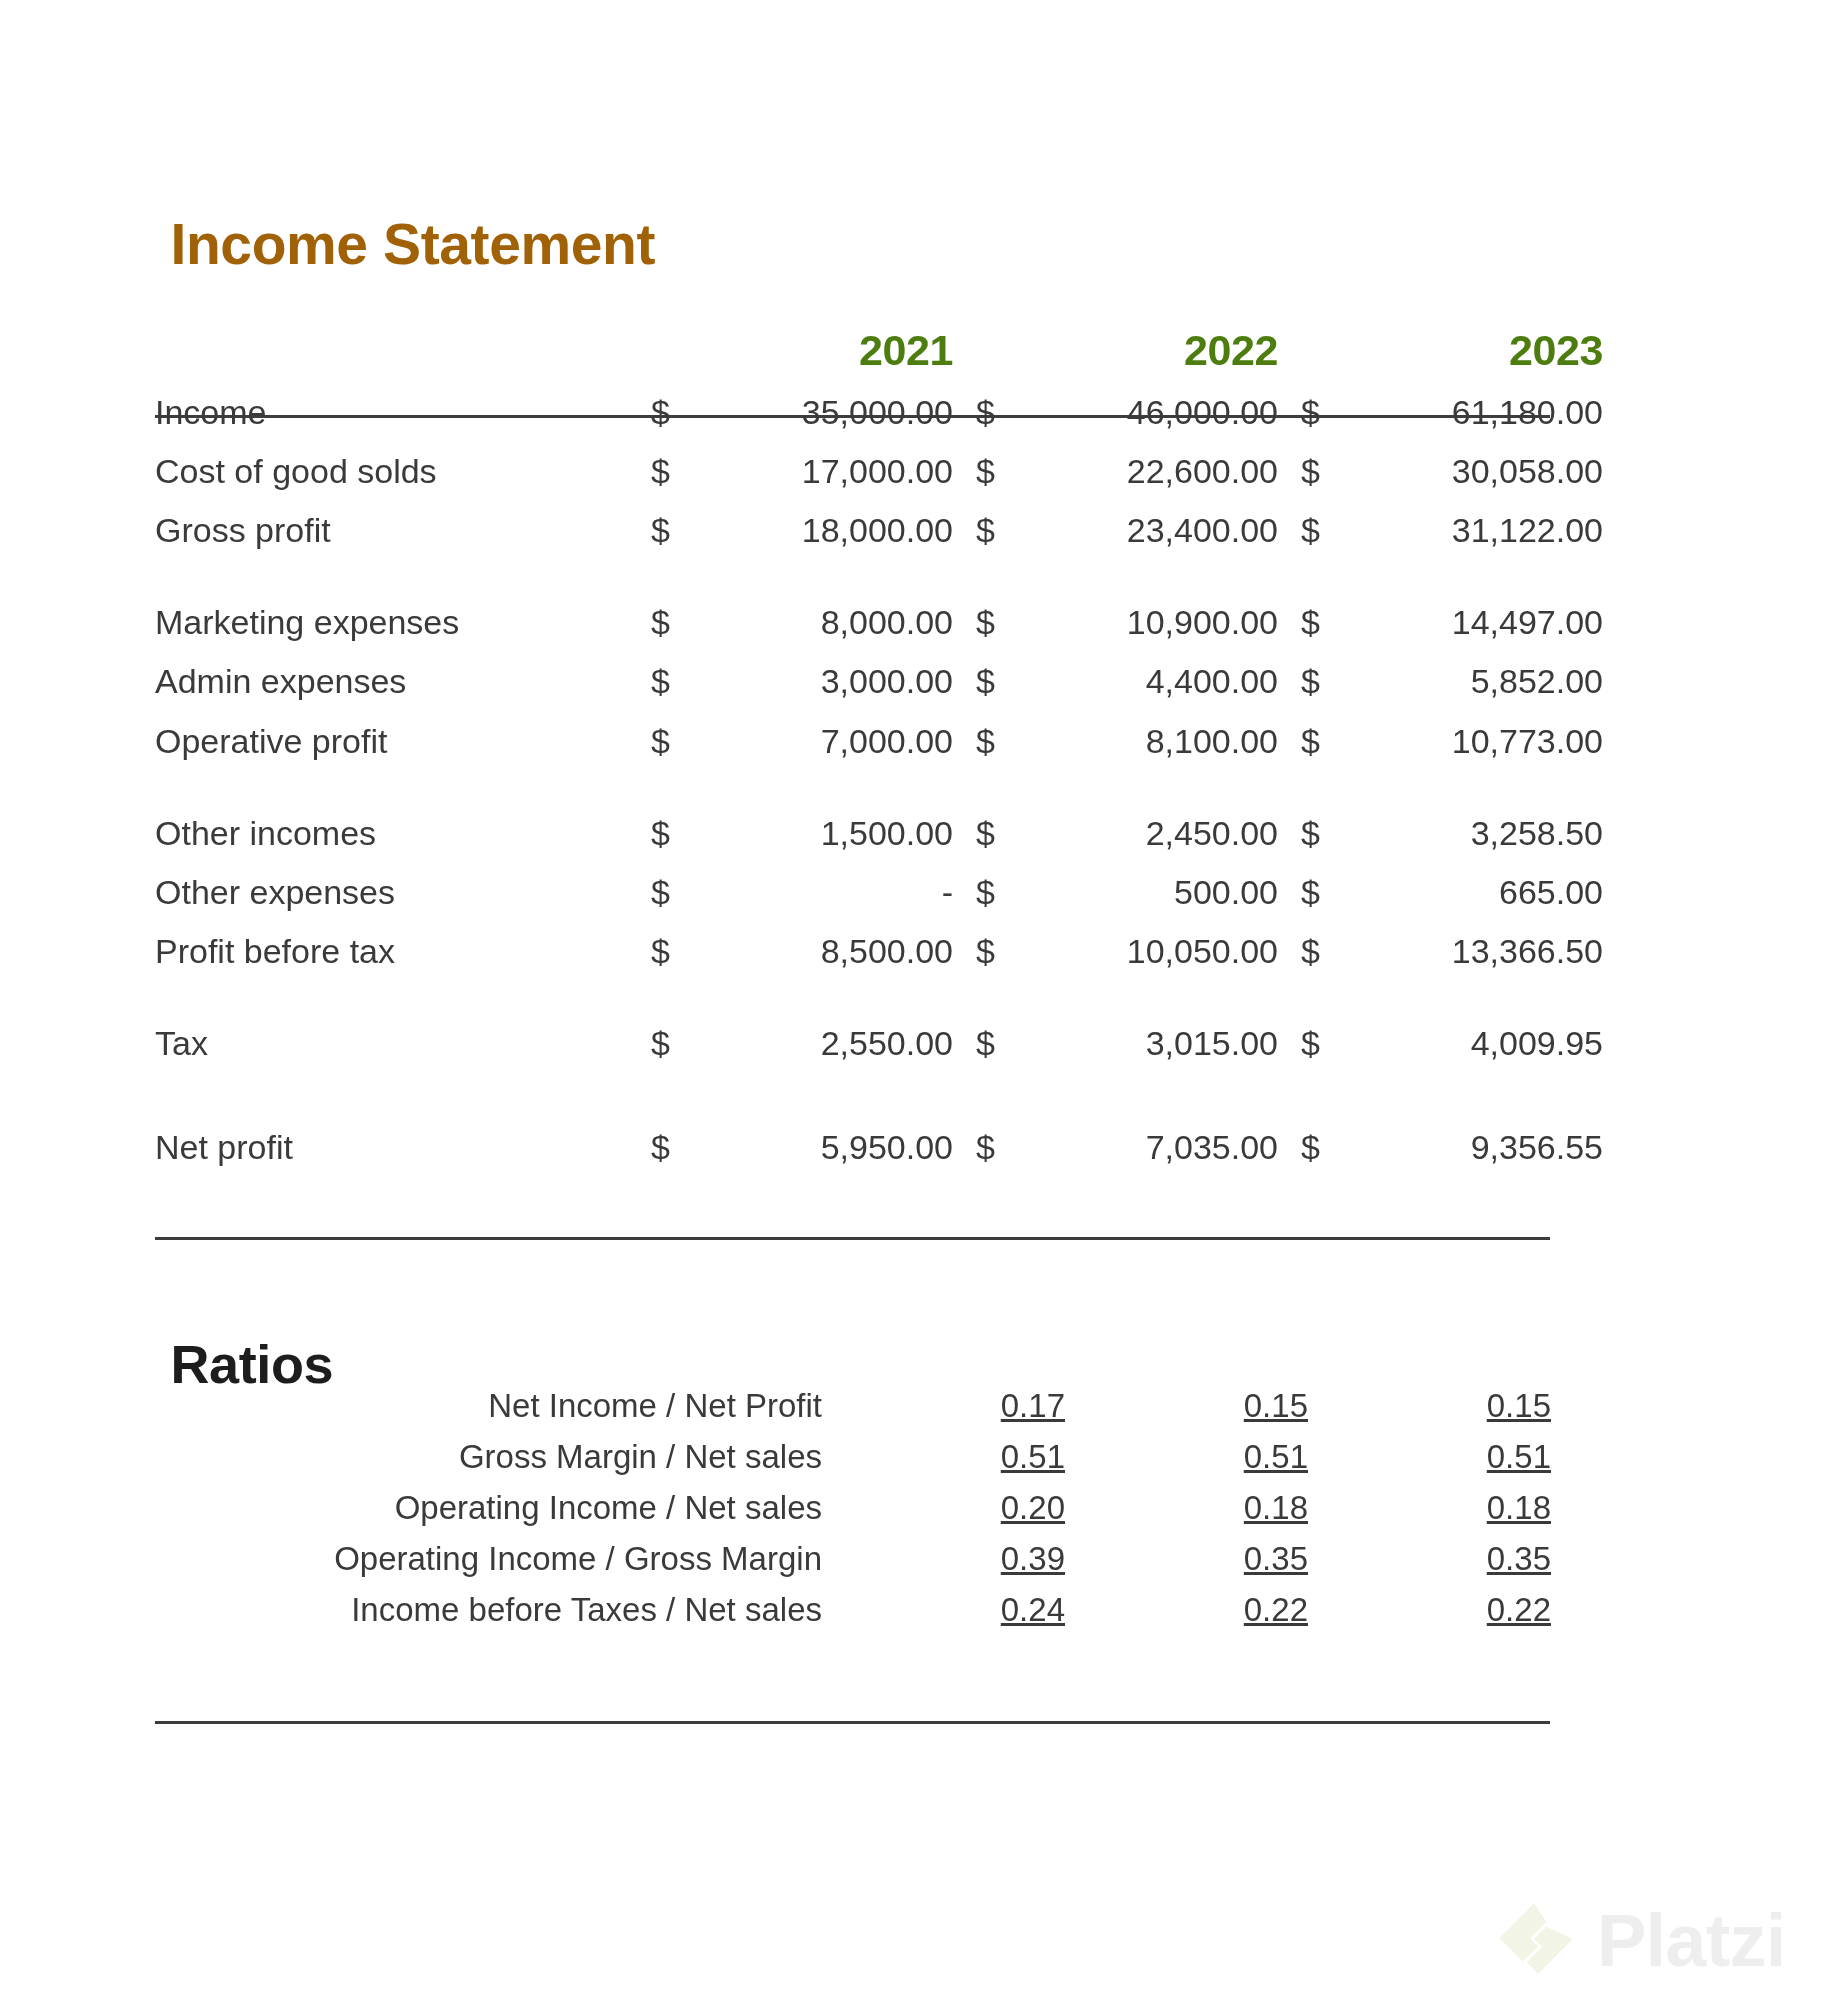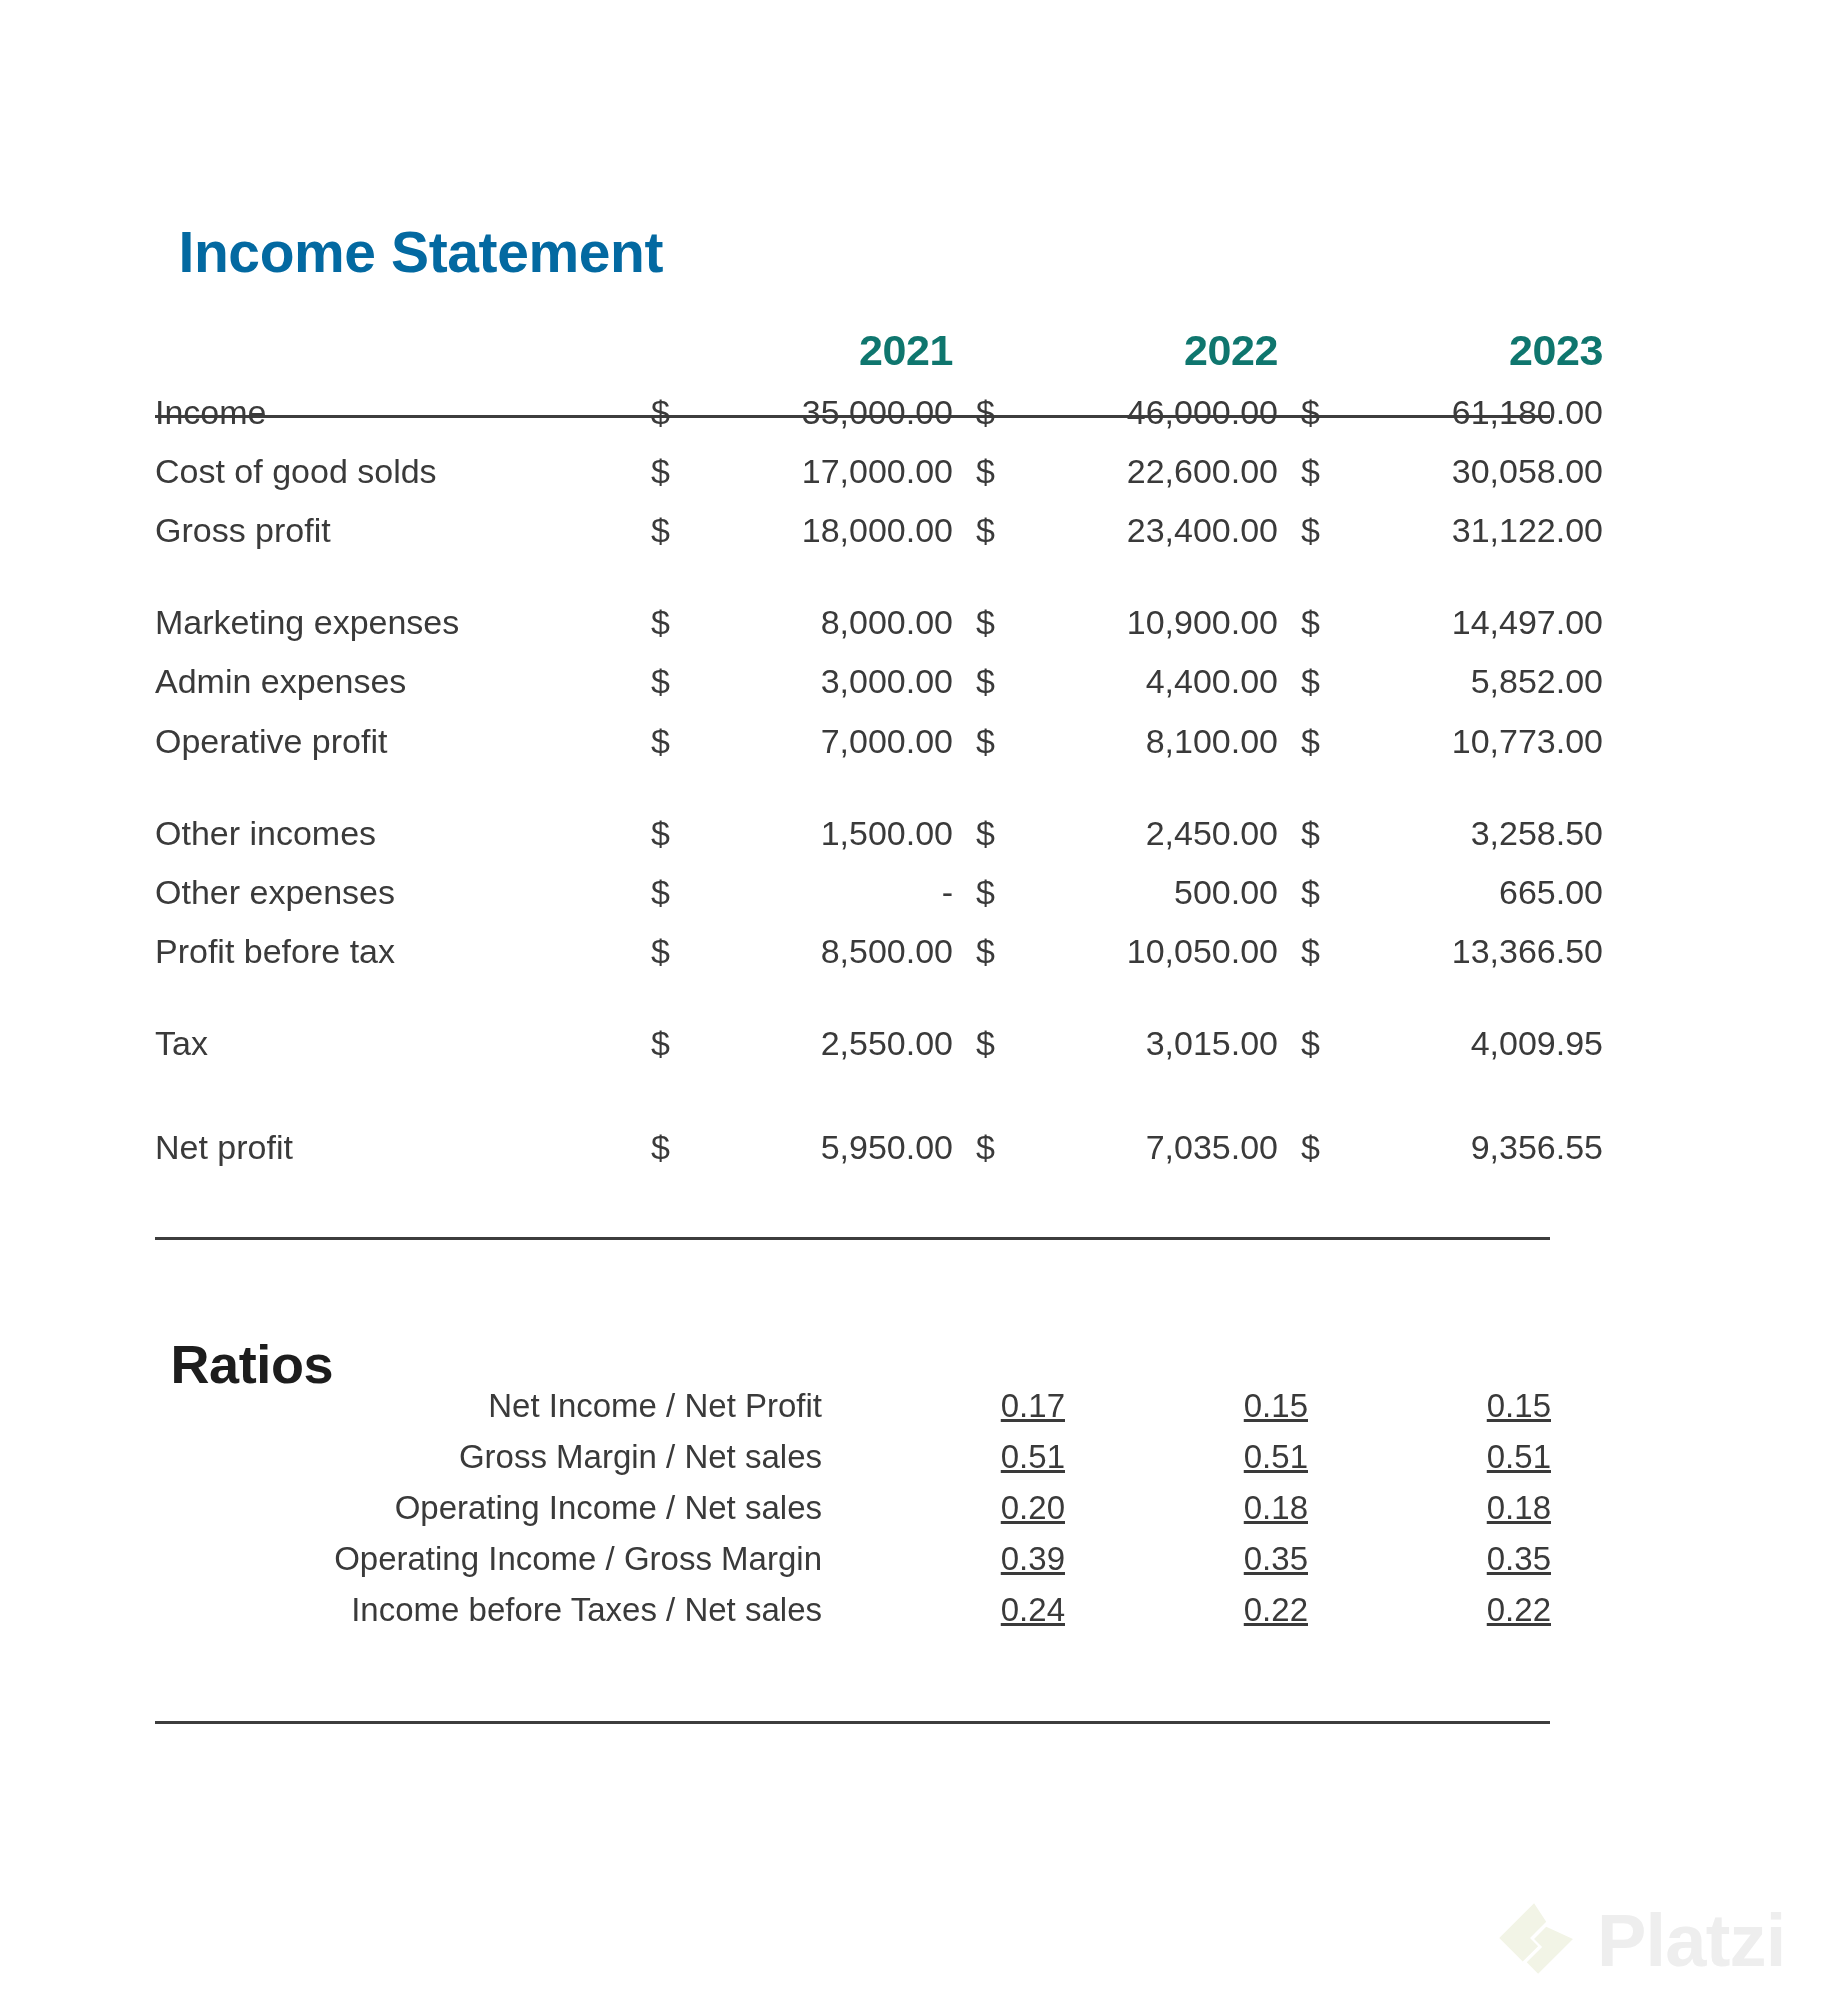--- a/index.html
+++ b/index.html
@@ -28,23 +28,23 @@
     position: absolute;
     left: 155px;
     top: 0;
     width: 1395px;
   }
 
   
   .doc-title {
     font-size: 57px;
     font-weight: bold;
-    color: #0369a1;
+    color: #a16207;
     letter-spacing: -0.4px;
-    margin: 8px;
+    margin: 0;
     padding: 0;
     position: absolute;
     left: 15.5px;
     top: 211px;
     white-space: nowrap;
   }
   .section-title {
     font-size: 54px;
     font-weight: bold;
     color: #1d1d1d;
@@ -86,21 +86,21 @@
   }
 
   col.c-label { width: 496px; }
   col.c-cur   { width: 54px;  }
   col.c-val   { width: 248px; }
   col.c-gap   { width: 23px;  }
 
   .yr-head th {
     font-size: 43px;
     font-weight: bold;
-    color: #0f766e;
+    color: #4d7c0f;
     text-align: right;
     padding-bottom: 17px;
     letter-spacing: -0.4px;
     margin-top: 20px;
   }
   .yr-head th.spacer { font-size: 0; }
 
   .stmt tbody td {
     font-size: 34px;
     color: #3a3a3a;

